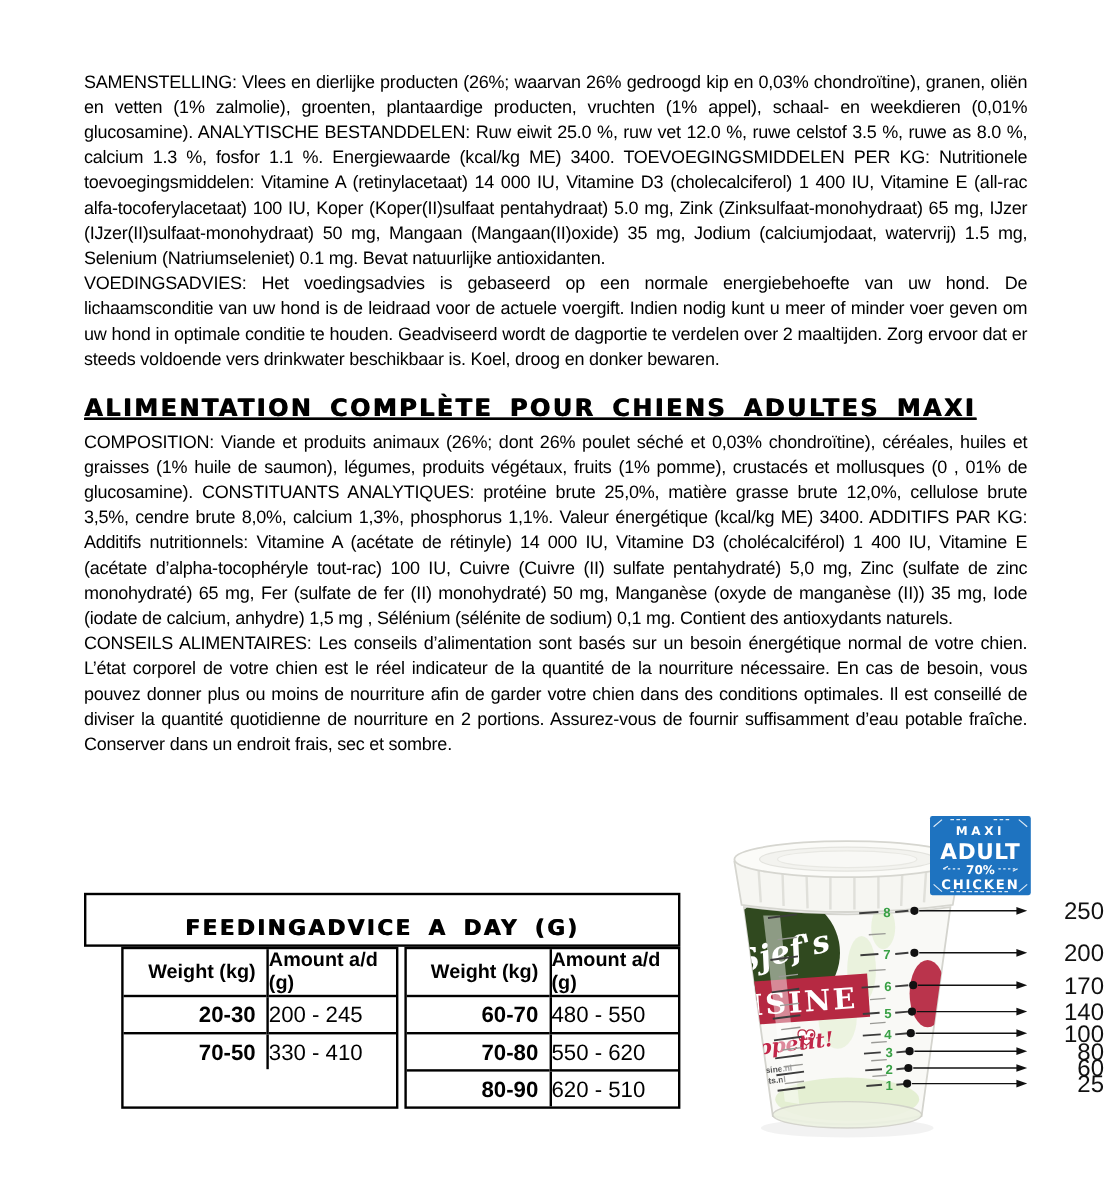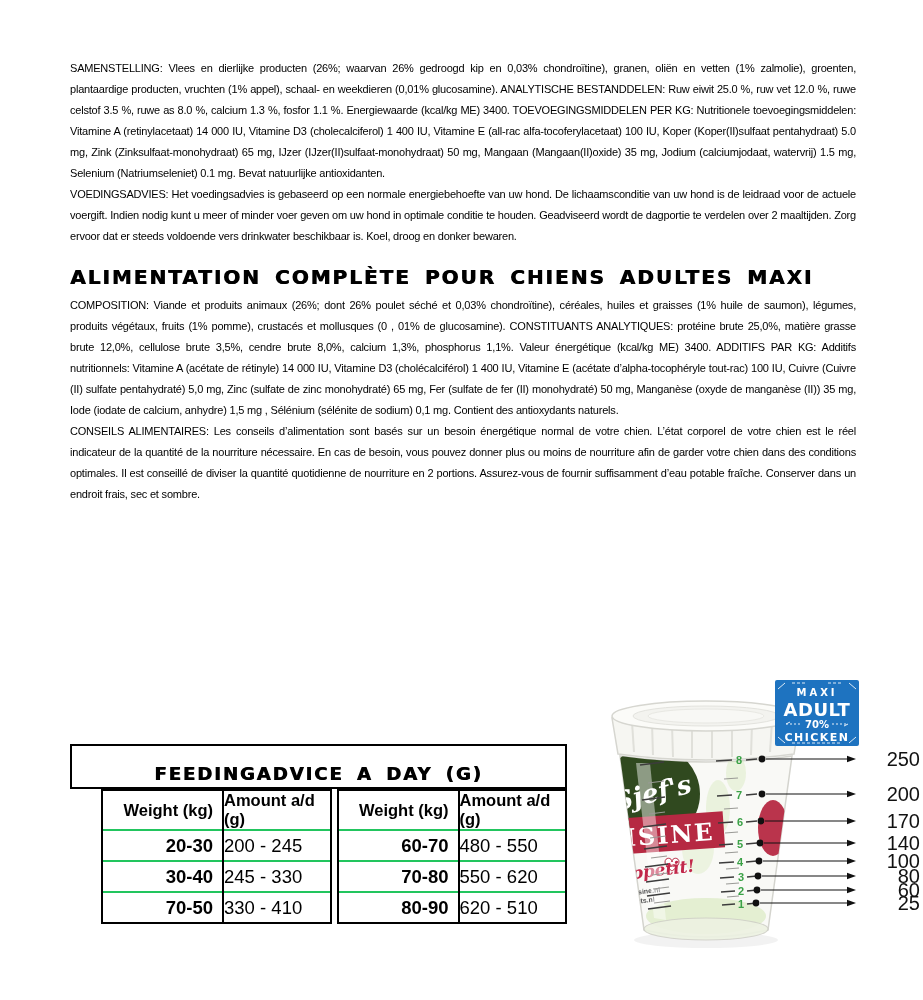--- a/index.html
+++ b/index.html
@@ -8,39 +8,39 @@
     background:#ffffff;color:#000;
     font-family:"Liberation Sans", sans-serif;
   }
   .text-col{position:absolute;left:70px;top:58px;width:786px;}
   .grunge{
     font-family:"DejaVu Sans", sans-serif;font-weight:bold;
     letter-spacing:2px;word-spacing:5px;
     text-shadow:0.7px 0 currentColor;
   }
   h1.heading{font-size:20px;margin:0 0 7px 0;line-height:22px;}
-  h1.heading.second{margin-top:19px;}
+  h1.heading.second{margin-top:19px;text-decoration:underline;}
   p.body-par{
-    margin:0;text-align:justify;font-size:11px;line-height:21px;
+    margin:0;text-align:justify;font-size:15px;line-height:21px;
     letter-spacing:-0.2px;
   }
   
   .fa-table{position:absolute;left:70px;top:744px;width:497px;}
   .fa-title{
     border:2.5px solid #000;text-align:center;font-size:18px;
     padding:17px 0 3px 0;
   }
   .fa-body{display:flex;gap:5px;margin-left:31px;}
   .fa-half{flex:1;border:2px solid #000;border-top-width:2.5px;}
   .fa-half table{width:100%;border-collapse:collapse;}
   .fa-half td{height:29px;padding:0;}
   .fa-half tr.head td{height:30px;font-weight:bold;font-size:16.5px;}
   .fa-half td.w{width:53%;text-align:right;padding-right:9px;border-right:2px solid #000;}
   .fa-half td.a{text-align:left;}
-  .fa-half tr.val td{border-top:2px solid #22c55e;font-size:18.5px;}
+  .fa-half tr.val td{border-top:2px solid #000000;font-size:18.5px;}
   .fa-half tr.val td.w{font-weight:bold;}
   
   .cup-fig{position:absolute;left:606px;top:668px;width:317px;height:298px;}
   .gram-label{font-family:"Liberation Sans",sans-serif;font-size:20px;fill:#111;}
   .scale-num{font-family:"Liberation Sans",sans-serif;font-size:11px;font-weight:bold;fill:#3aa146;}
   .badge-txt{font-family:"DejaVu Sans",sans-serif;font-weight:bold;fill:#fff;}
 </style>
 </head>
 <body>
 
@@ -59,24 +59,20 @@
     <div class="fa-half">
       <table>
         <tbody>
             <tr class="head">
           <td class="w">Weight (kg)</td>
           <td class="a">Amount a/d (g)</td>
         </tr>
         <tr class="val">
           <td class="w">20-30</td>
           <td class="a">200 - 245</td>
-        </tr>
-        <tr class="val">
-          <td class="w">30-40</td>
-          <td class="a">245 - 330</td>
         </tr>
         <tr class="val">
           <td class="w">70-50</td>
           <td class="a">330 - 410</td>
         </tr>
       </tbody>
         </table>
     </div>
     <div class="fa-half">
       <table>

